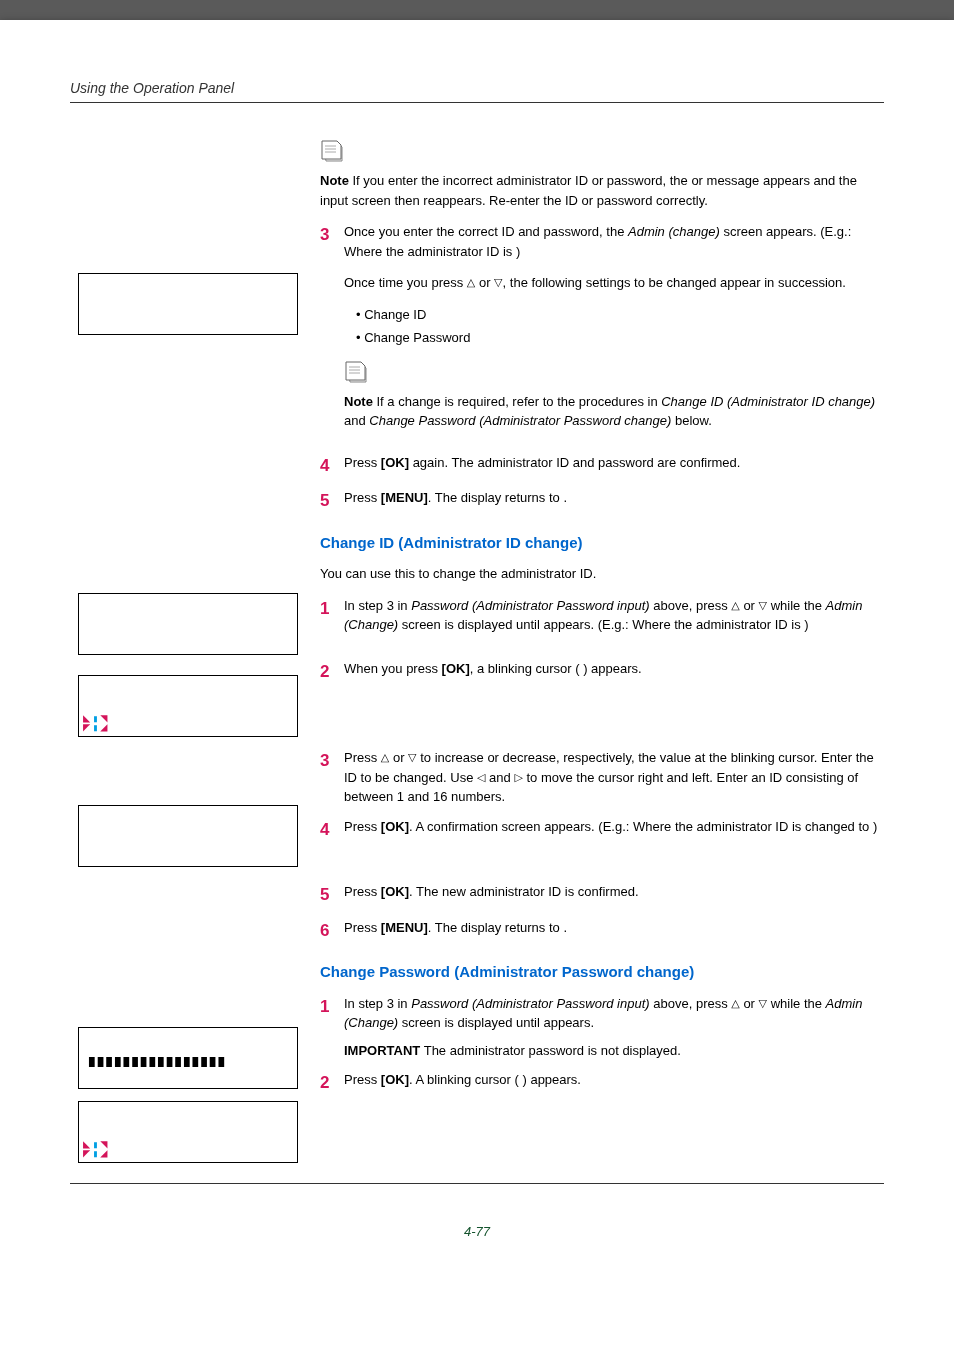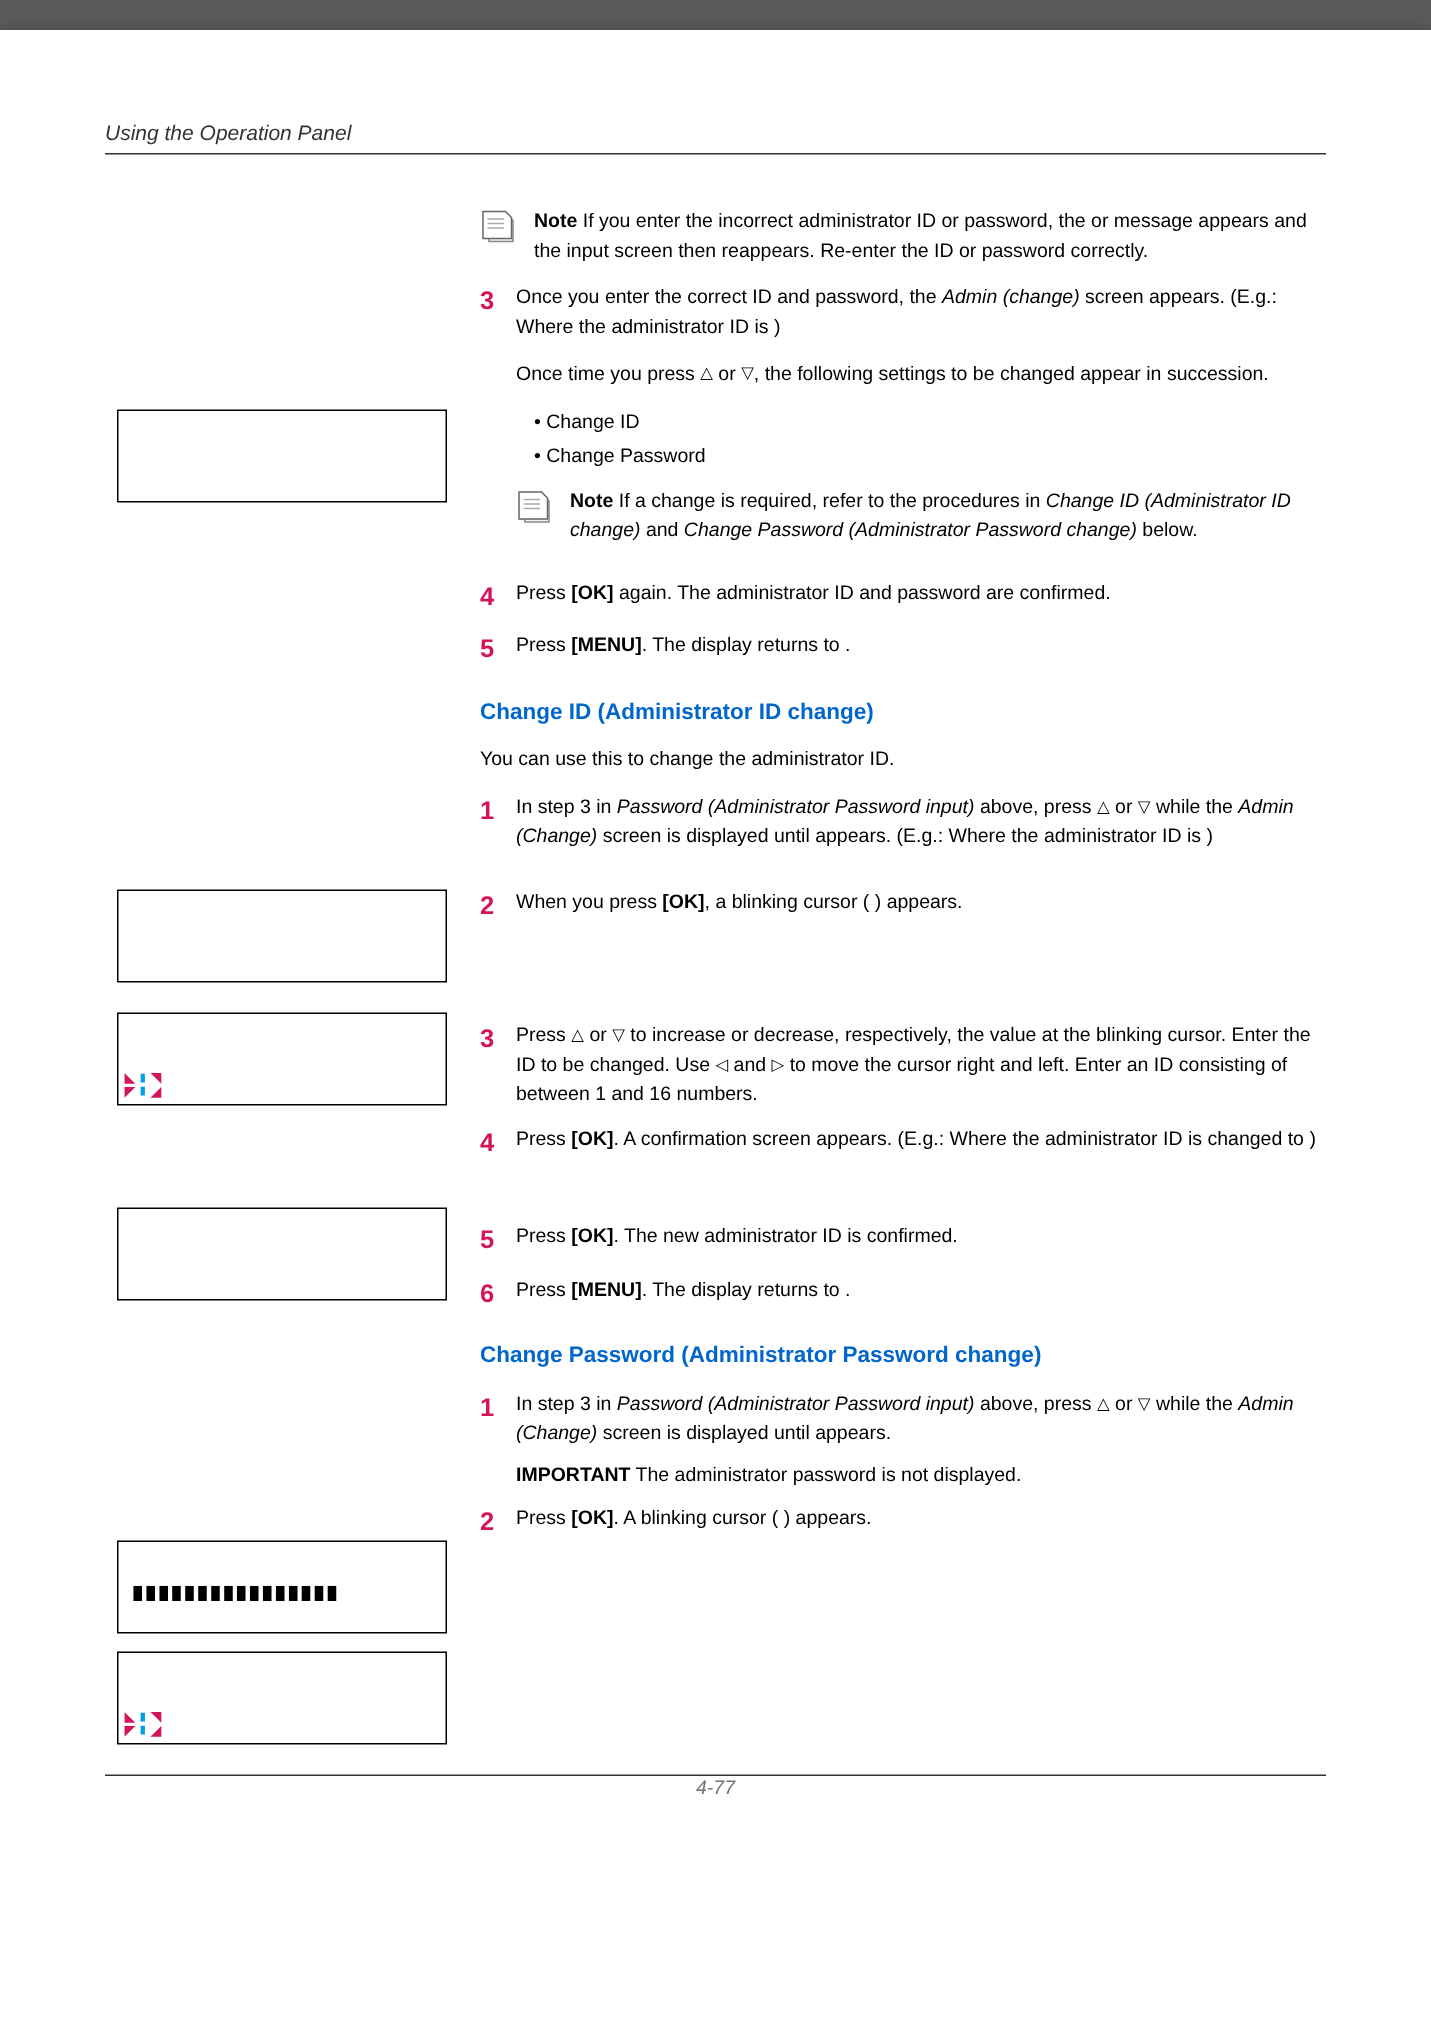--- a/index.html
+++ b/index.html
@@ -83,20 +83,21 @@
     font-size: 17px;
     flex-shrink: 0;
     width: 14px;
   }
   .step-body { flex: 1; }
   .note-block {
     display: flex;
     gap: 8px;
     margin: 4px 0 12px 0;
     align-items: flex-start;
+    flex-direction: column;
   }
   .note-icon {
     width: 28px;
     height: 24px;
     flex-shrink: 0;
     margin-top: 2px;
   }
   .section-heading {
     color: #0066cc;
     font-weight: bold;
@@ -110,21 +111,22 @@
   .bullet-item::before {
     content: "• ";
   }
   .italic { font-style: italic; margin-top: 32px; }
   .bold { font-weight: bold; }
   .tri { font-size: 11px; vertical-align: 1px; }
   .page-num {
     text-align: center;
     font-style: italic;
     font-size: 13px;
-    color: #737373;
+    margin-top: 40px;
+    color: #14532d;
   }
   .bottom-rule {
     border-top: 1px solid #333;
     margin-top: 20px;
   }
   .left-spacer { display: block; }
   .mono-code { font-family: "Courier New", monospace; }
 </style>
 </head>
 <body>

